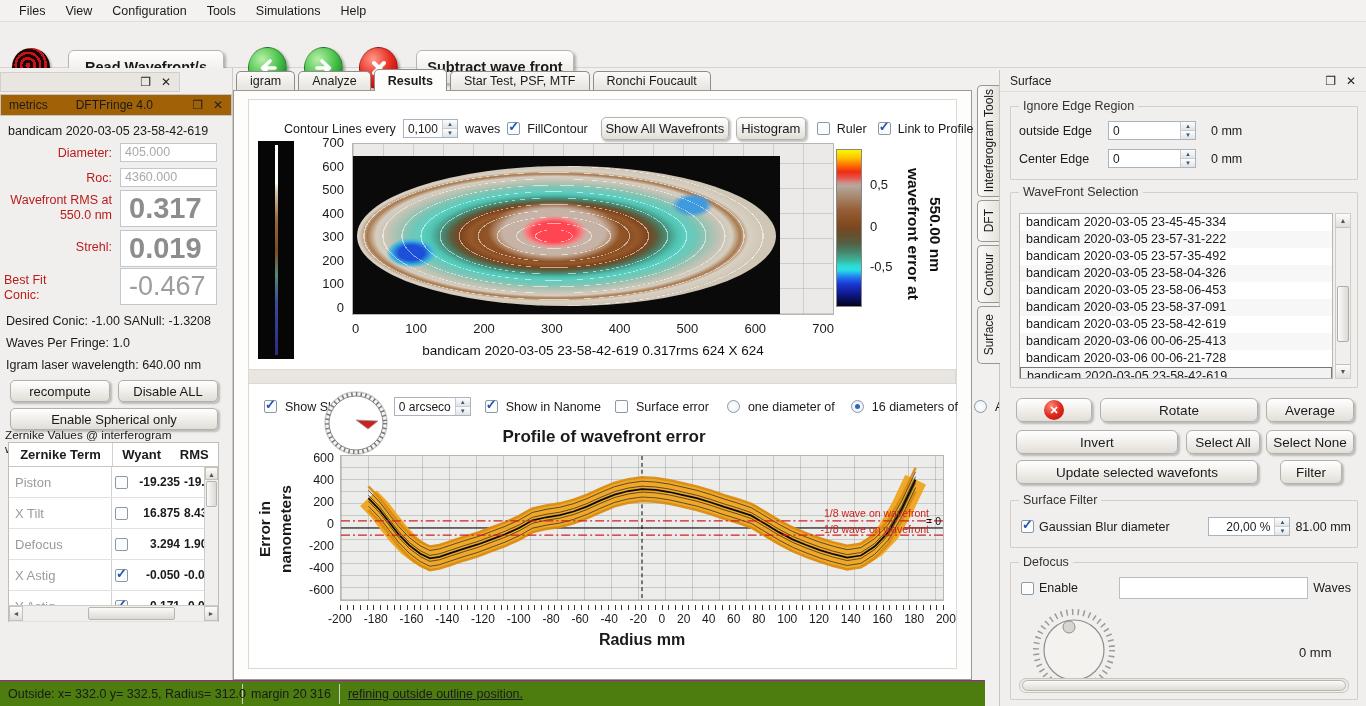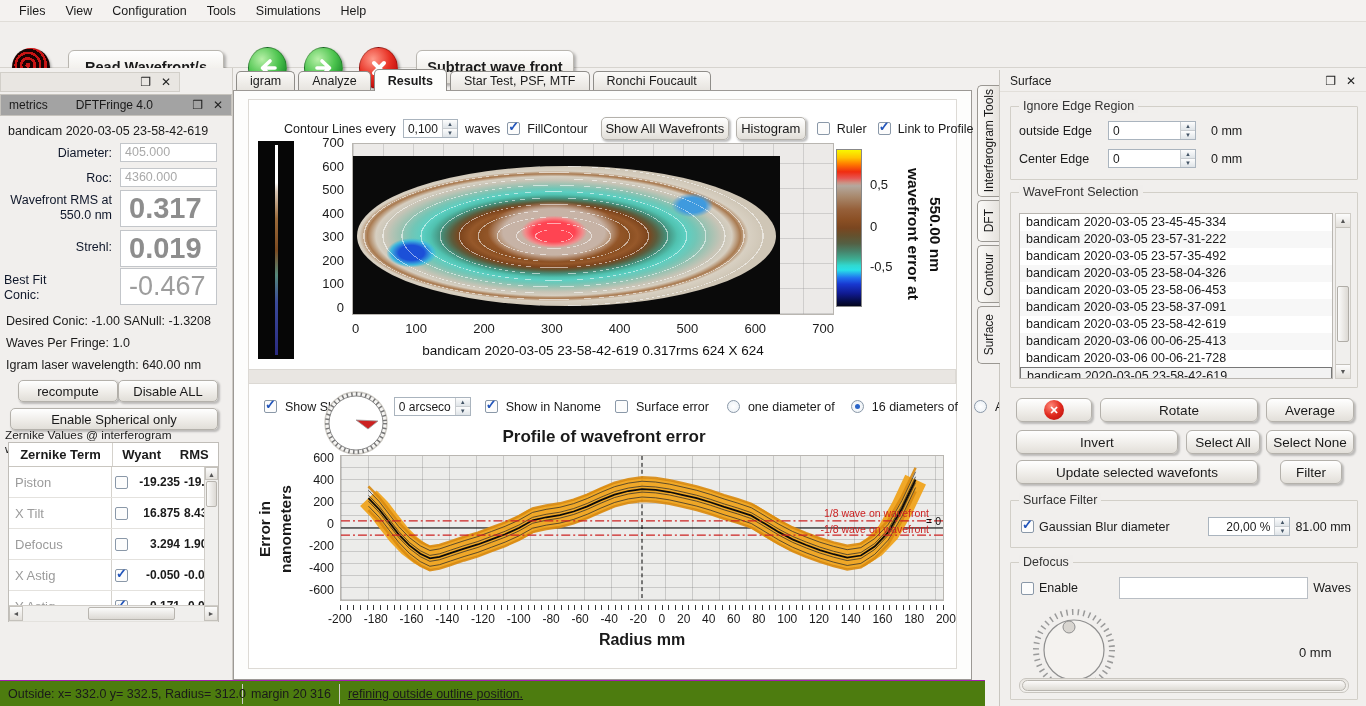--- a/index.html
+++ b/index.html
@@ -39,22 +39,22 @@
     box-shadow:1.5px 1.5px 2px rgba(0,0,0,.25); font-size:13px; text-align:center; cursor:pointer;
     display:flex; align-items:center; justify-content:center; white-space:nowrap; }
   .group { border:1px solid #d2cfc8; border-radius:1px; position:absolute; }
   .group > .gtitle { position:absolute; top:-8px; left:8px; background:#f0eeec; padding:0 4px; font-size:12.5px; color:#333; }
   .dock-icons { display:flex; gap:10px; align-items:center; }
   .dock-icons span { font-size:12px; color:#222; cursor:pointer; }
 
   
   #left-dock { left:0; top:68px; width:233px; height:612px; background:#f1efed; border-right:1px solid #cecbc5; }
   #mini-header { left:0; top:4px; width:180px; height:20px; background:#e9e6e2; border:1px solid #d2cfc9; display:flex; justify-content:flex-end; align-items:center; padding-right:8px; }
-  #metrics-header { left:0; top:26px; width:232px; height:22px; background:#a3a3a3; border:1px solid #c6c3bd; display:flex; align-items:center; padding:0 8px; gap:28px; }
-  .fld-label { position:absolute; width:112px; text-align:right; font-size:12.5px; color:#0f172a; }
+  #metrics-header { left:0; top:26px; width:232px; height:22px; background:#a16207; border:1px solid #c6c3bd; display:flex; align-items:center; padding:0 8px; gap:28px; }
+  .fld-label { position:absolute; width:112px; text-align:right; font-size:12.5px; color:#b91c1c; }
   .ro { position:absolute; border:1px solid #c3c6ca; background:#fff; color:#a9a9a9; font-size:12.5px; padding:1px 4px; }
   .bigbox { position:absolute; border:1px solid #c3c6ca; background:#fff; color:#8d8d8d; display:flex; align-items:center; padding-left:8px; }
   .lbtn { position:absolute; height:22px; border:1px solid #b4b1ab; border-radius:5px; background:linear-gradient(#fff,#efede9 55%,#e1ded8); box-shadow:1.5px 1.5px 2px rgba(0,0,0,.22); font-size:13px; display:flex; align-items:center; justify-content:center; cursor:pointer; }
 
   #ztable { position:absolute; left:8px; top:374px; width:211px; height:180px; background:#fff; border:1px solid #c0bdb8; }
   .zhead { display:flex; height:24px; border-bottom:1px solid #c9c6c0; font-weight:bold; font-size:13px; align-items:center; }
   .zhead .c1 { width:104px; text-align:center; border-right:1px solid #d5d2cc; height:100%; line-height:24px; }
   .zhead .c2 { flex:1; display:flex; justify-content:space-around; }
   .zrow { display:flex; height:31px; border-bottom:1px solid #e4e2de; align-items:center; }
   .zrow .c1 { width:104px; padding-left:6px; color:#9b9b9b; font-size:13px; border-right:1px solid #d5d2cc; height:100%; display:flex; align-items:center; }
@@ -229,21 +229,21 @@
     <div class="fld-label" style="top:172px; left:0;">Strehl:</div>
     <div class="bigbox" style="left:120px; top:162px; width:97px; height:37px; font-size:29px; font-weight:bold;">0.019</div>
 
     <div class="fld-label" style="top:205px; left:0; width:70px; text-align:left; padding-left:4px; line-height:15px;">Best Fit Conic:</div>
     <div class="bigbox" style="left:120px; top:200px; width:97px; height:37px; font-size:27px; color:#9d9d9d;">-0.467</div>
 
     <div class="abs" style="left:6px; top:246px; font-size:12.5px;">Desired Conic:  -1.00 SANull: -1.3208</div>
     <div class="abs" style="left:6px; top:268px; font-size:12.5px;">Waves Per Fringe: 1.0</div>
     <div class="abs" style="left:6px; top:290px; font-size:12.5px;">Igram laser wavelength: 640.00 nm</div>
 
-    <div class="lbtn" style="left:10px; top:312px; width:100px;margin-left:8px;">recompute</div>
+    <div class="lbtn" style="left:10px; top:312px; width:100px;">recompute</div>
     <div class="lbtn" style="left:118px; top:312px; width:100px;">Disable ALL</div>
     <div class="lbtn" style="left:10px; top:340px; width:208px;">Enable Spherical only</div>
 
     <div class="abs" style="left:5px; top:360px; font-size:11.8px;">Zernike Values @ interferogram wavelength</div>
 
     <div id="ztable">
       <div class="zhead">
         <div class="c1">Zernike Term</div>
         <div class="c2">
           <span>Wyant</span>

